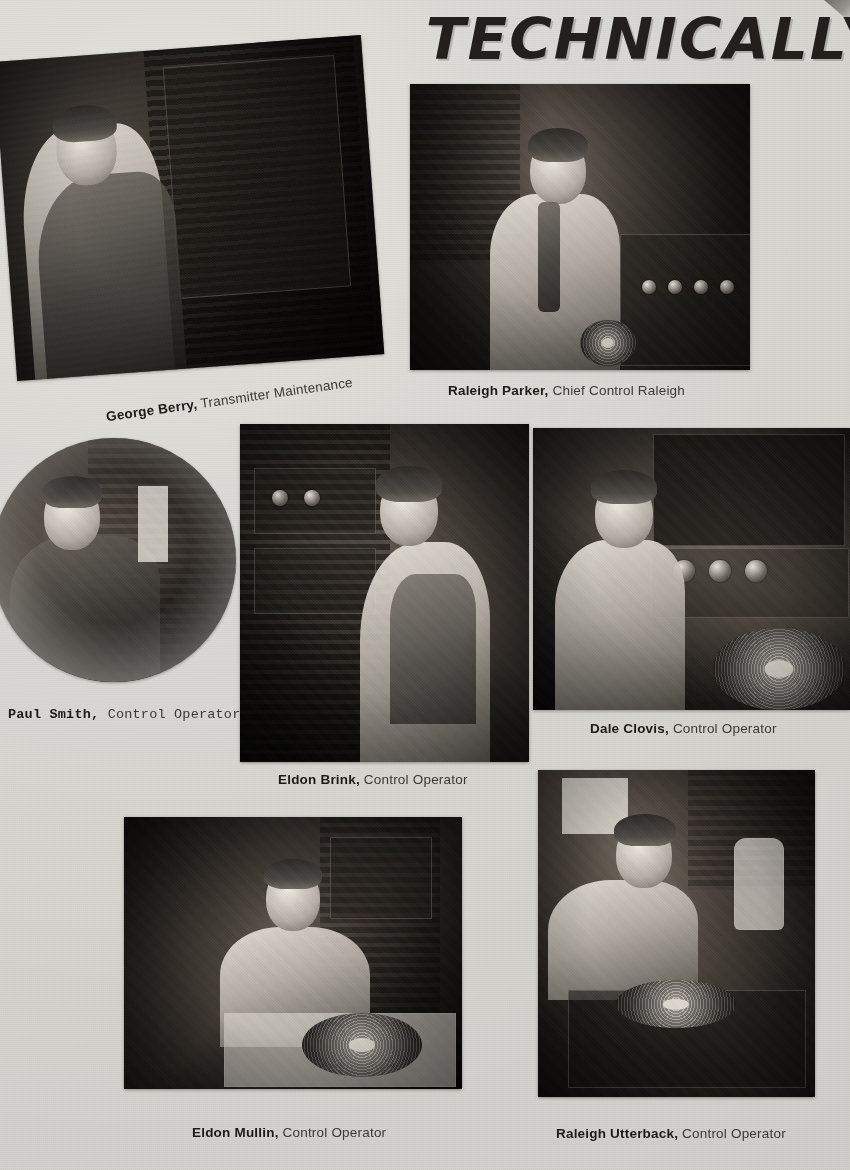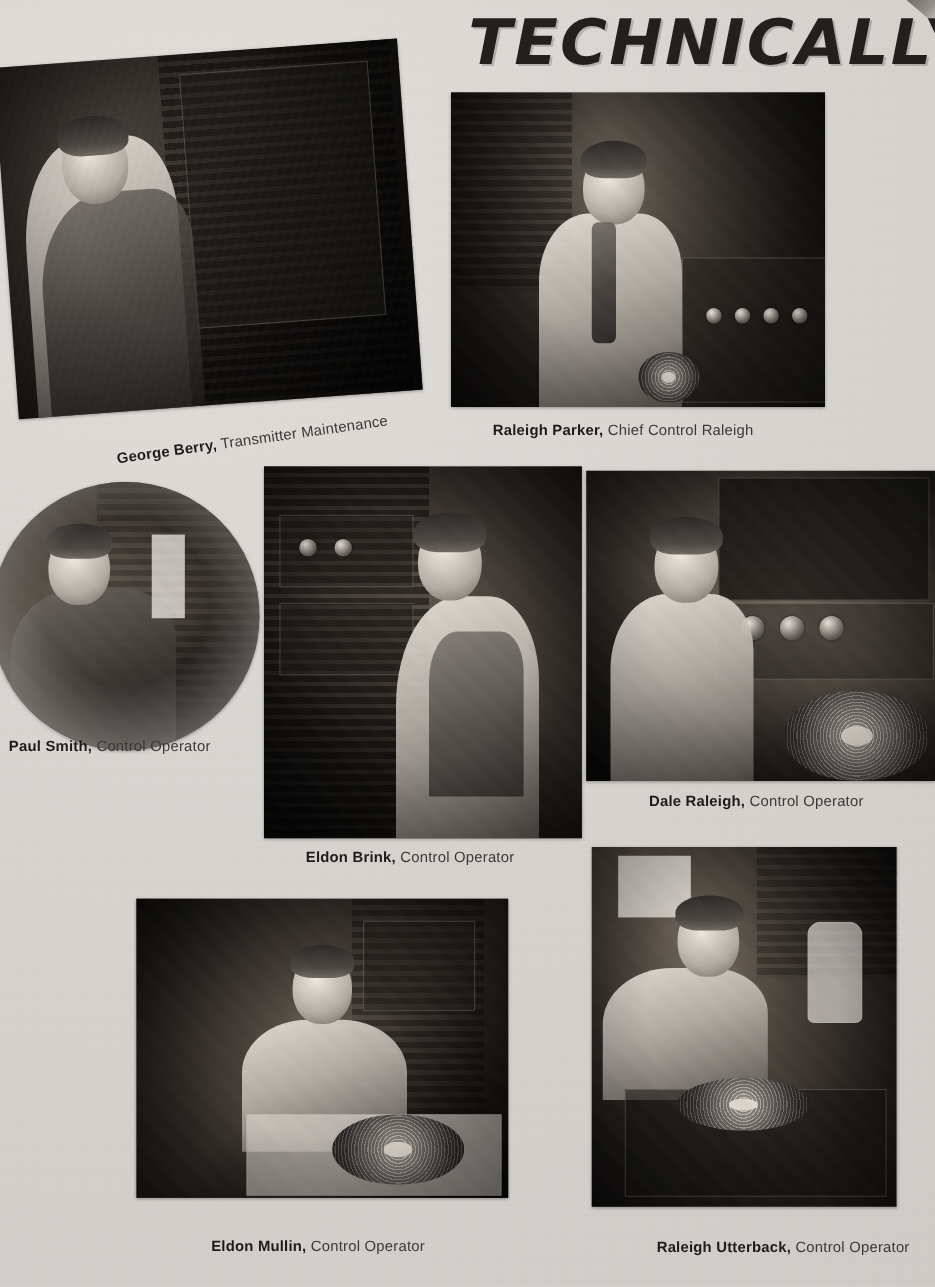--- a/index.html
+++ b/index.html
@@ -208,25 +208,25 @@
     left: -8px; top: 438px; width: 244px; height: 244px;
     border-radius: 50%;
   }
   #photo-brink { left: 240px; top: 424px; width: 289px; height: 338px; }
   #photo-clovis { left: 533px; top: 428px; width: 317px; height: 282px; }
   #photo-mullin { left: 124px; top: 817px; width: 338px; height: 272px; }
   #photo-utterback { left: 538px; top: 770px; width: 277px; height: 327px; }
 
   #cap-berry { left: 105px; top: 392px; transform: rotate(-8deg); }
   #cap-parker { left: 448px; top: 383px; }
-  #cap-smith { left: 8px; top: 671px; }
+  #cap-smith { left: 8px; top: 707px; font-family: Liberation Mono, monospace; }
   #cap-brink { left: 278px; top: 772px; }
   #cap-clovis { left: 590px; top: 721px; }
   #cap-mullin { left: 192px; top: 1125px; }
-  #cap-utterback { left: 556px; top: 1126px; margin-left: 41px; }
+  #cap-utterback { left: 556px; top: 1126px; }
 </style>
 </head>
 <body>
 
 <div class="page">
 
   <div class="grain"></div>
   <div class="corner-mark"></div>
 
   <div class="title">TECHNICALLY</div>
@@ -311,21 +311,21 @@
       <div class="knob" style="left:212px;top:132px;width:22px;height:22px;"></div>
       <div class="figure" style="left:22px;top:112px;width:130px;height:170px;border-radius:40% 30% 0 0;"></div>
       <div class="head" style="left:62px;top:52px;width:58px;height:68px;"></div>
       <div class="hair" style="left:58px;top:42px;width:66px;height:34px;"></div>
       <div class="disc" style="left:180px;top:200px;width:132px;height:82px;"></div>
       <div class="grain-photo"></div>
       <div class="vignette"></div>
     </div>
   </div>
   <div class="caption" id="cap-clovis">
-    <b>Dale Raleigh,</b><span class="role"> Control Operator</span>
+    <b>Dale Clovis,</b><span class="role"> Control Operator</span>
   </div>
 
   <div class="photo tex-f" id="photo-mullin">
     <div class="inner">
       <div class="rack" style="left:196px;top:0;width:120px;height:200px;opacity:.75;"></div>
       <div class="panel" style="left:206px;top:20px;width:100px;height:80px;"></div>
       <div class="figure" style="left:96px;top:110px;width:150px;height:120px;border-radius:40% 40% 0 0;"></div>
       <div class="head" style="left:142px;top:50px;width:54px;height:64px;"></div>
       <div class="hair" style="left:140px;top:42px;width:58px;height:30px;"></div>
       <div class="panel" style="left:100px;top:196px;width:230px;height:72px;background:rgba(225,220,212,.6);"></div>

